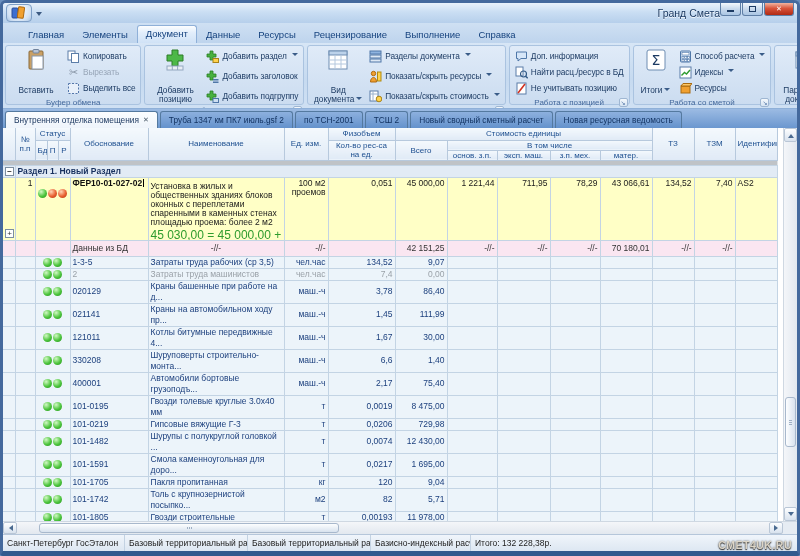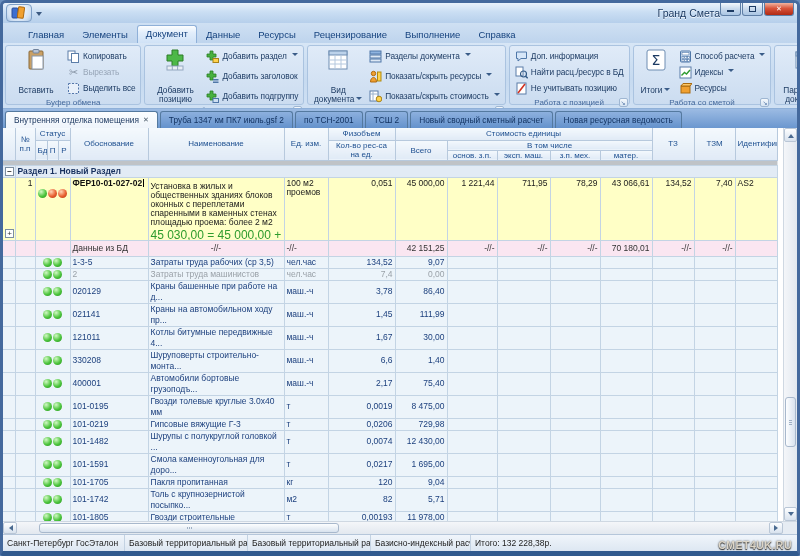--- a/index.html
+++ b/index.html
@@ -62,21 +62,21 @@
   tr.pos.yellow td{background:#ffffc6;}
   .c-gut{background:#ecf4fa;}
   tr.pos .c-gut{vertical-align:bottom;padding-bottom:2px;}
   .c-num{text-align:right;color:#222;}
   .c-st{text-align:center;}
   tr.pos .c-st{padding-top:11px;}
   .c-code{white-space:nowrap;}
   tr.pos .c-code{font-weight:bold;color:#111;}
   .c-name{text-align:left;}
   tr.pos .c-name{line-height:9px;padding-top:4px;}
-  .c-unit{text-align:left;line-height:9px;}
+  .c-unit{text-align:right;line-height:9px;}
   .c-qty,.c-money{text-align:right;white-space:nowrap;}
   .c-ident{text-align:left;}
   .c-center{text-align:center;}
   .formula{color:#2e9b2e;font-size:12px;margin-top:4px;white-space:nowrap;}
   .cir{display:inline-block;width:9px;height:9px;border-radius:50%;margin:0 0.5px;vertical-align:middle;}
   .cir.green{background:radial-gradient(circle at 35% 30%,#d2f9c4,#4ec53e 55%,#1e8f17);}
   .cir.red{background:radial-gradient(circle at 35% 30%,#ffd5b5,#e86030 55%,#b03010);}
   .exp{display:inline-block;width:9px;height:9px;border:1px solid #7c8ea0;background:#fff;font-size:8px;line-height:7px;text-align:center;color:#333;}
   .mk{float:left;font-size:8px;}
   .mk.r{color:#cf2200;}

